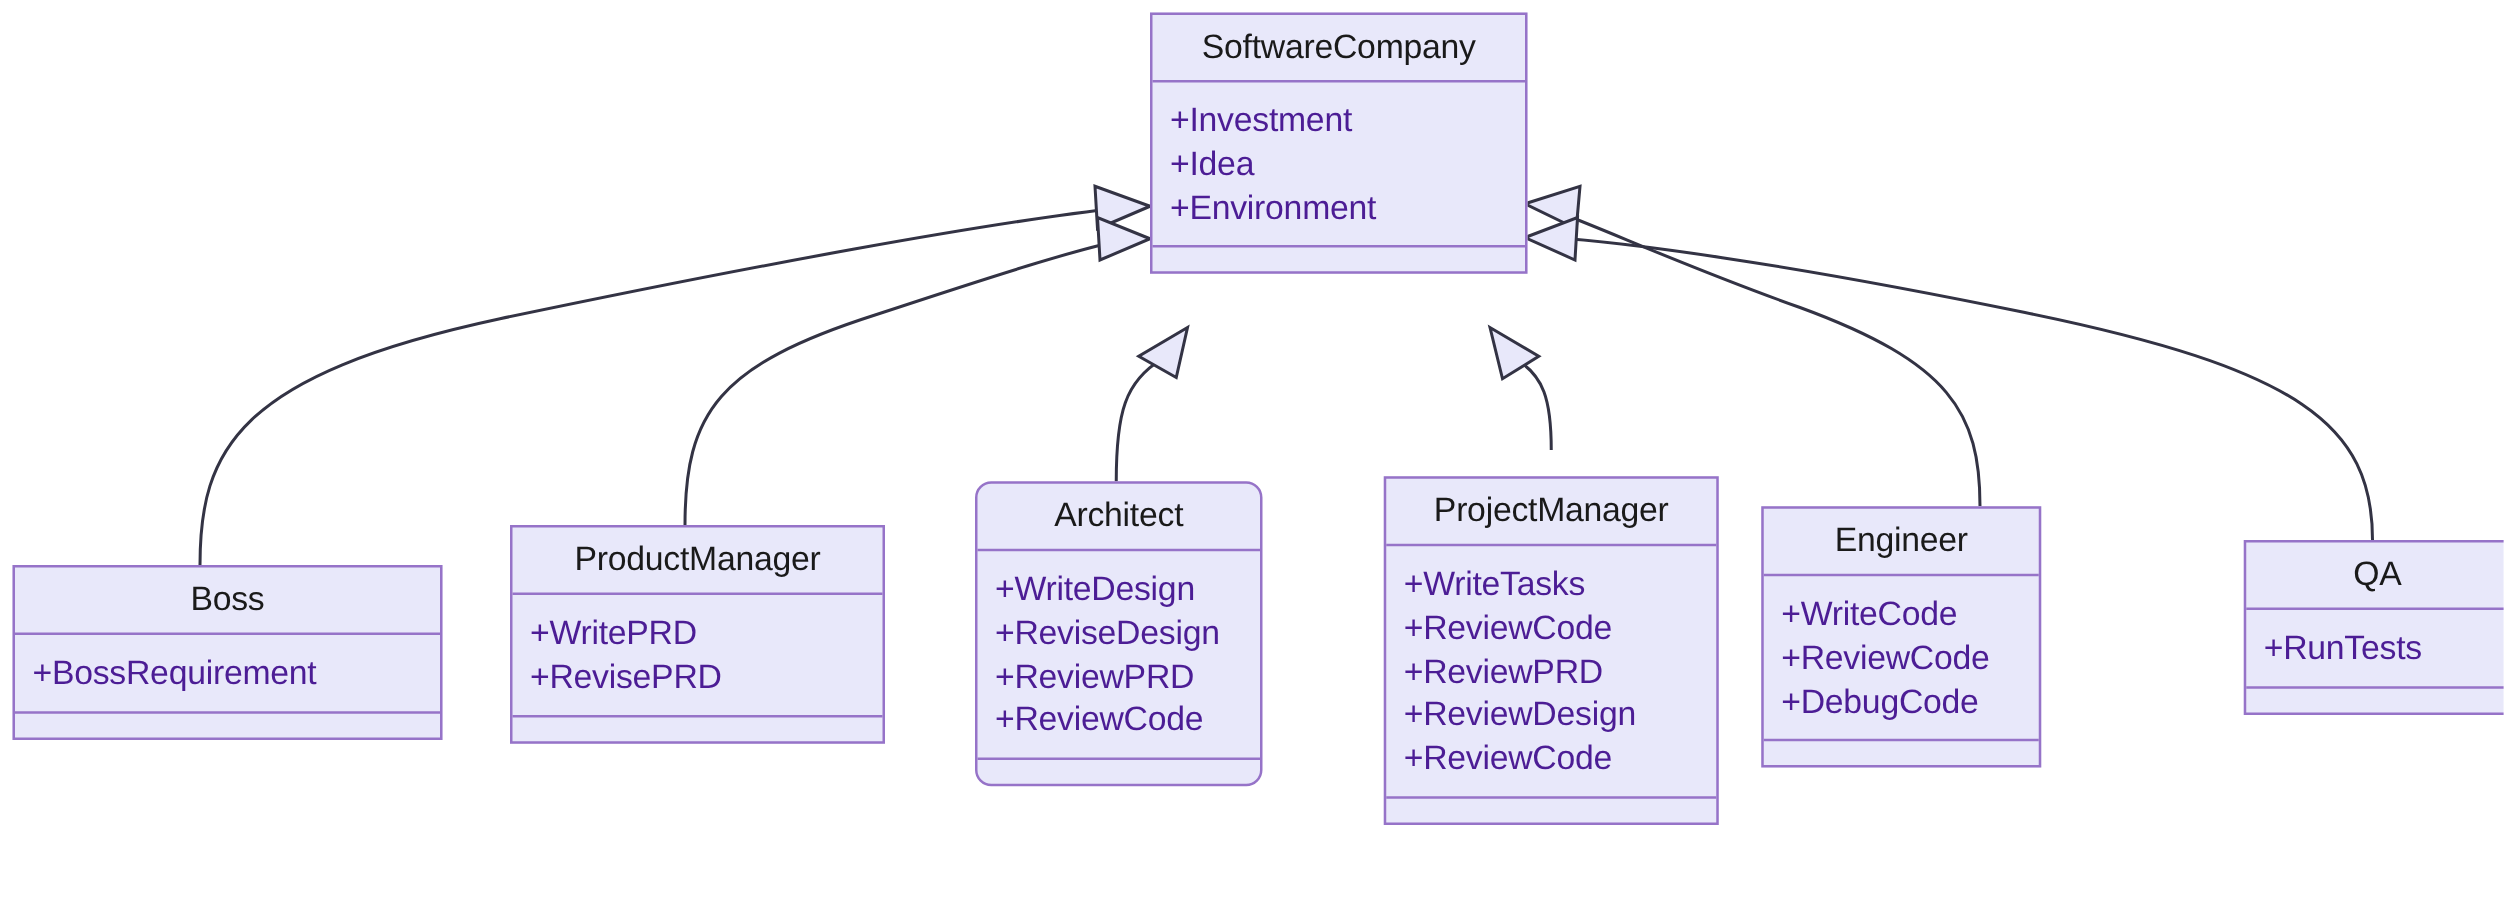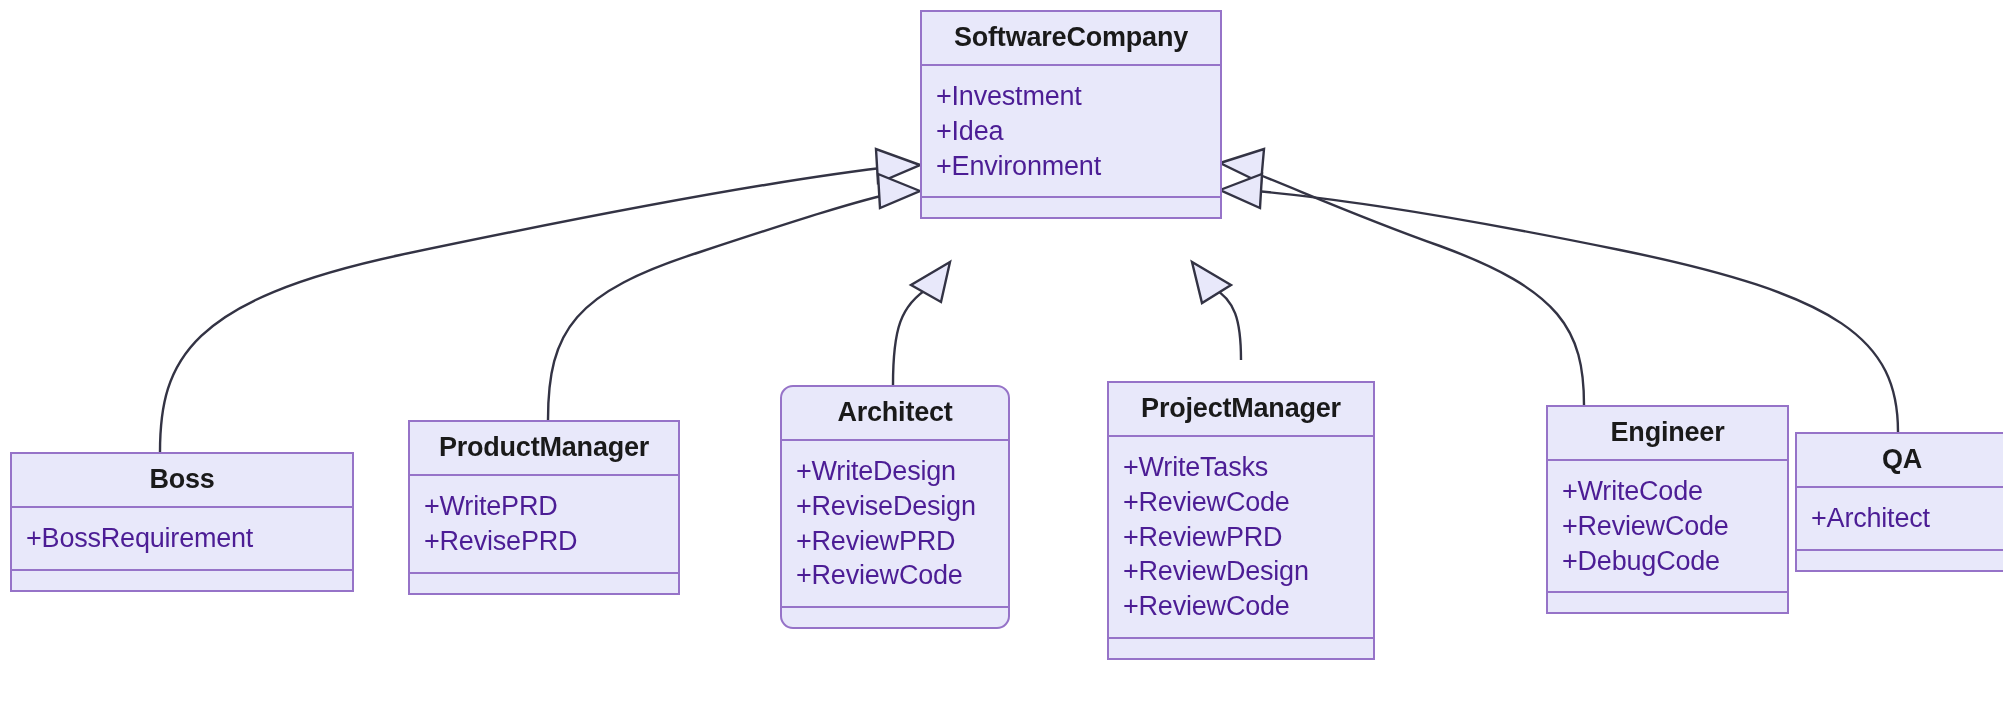--- a/index.html
+++ b/index.html
@@ -28,21 +28,21 @@
   }
   .uml-class {
     position: absolute;
     box-sizing: border-box;
     background: #e8e8fa;
     border: 2px solid #9673c8;
     z-index: 5;
   }
   .class-name {
     text-align: center;
-    font-weight: bold;
+    font-weight: normal;
     font-size: 27px;
     color: #1a1a1a;
     padding: 10px 14px 11px 14px;
     border-bottom: 2px solid #9673c8;
     white-space: nowrap;
     letter-spacing: -0.2px;
   }
   .class-attrs {
     padding: 13px 14px 13px 14px;
     border-bottom: 2px solid #9673c8;
@@ -95,21 +95,21 @@
   </div>
 
   <div class="uml-class" style="left:10px; top:452px; width:344px;">
     <div class="class-name">Boss</div>
     <div class="class-attrs">
       <div class="attr-row">+BossRequirement</div>
     </div>
     <div class="class-methods"></div>
   </div>
 
-  <div class="uml-class" style="left:408px; top:420px; width:272px;">
+  <div class="uml-class" style="left:408px; top:420px; width:300px;">
     <div class="class-name">ProductManager</div>
     <div class="class-attrs">
       <div class="attr-row">+WritePRD</div>
       <div class="attr-row">+RevisePRD</div>
     </div>
     <div class="class-methods"></div>
   </div>
 
   <div class="uml-class" style="left:780px; top:385px; width:230px;border-radius:13px;">
     <div class="class-name">Architect</div>
@@ -127,31 +127,31 @@
     <div class="class-attrs">
       <div class="attr-row">+WriteTasks</div>
       <div class="attr-row">+ReviewCode</div>
       <div class="attr-row">+ReviewPRD</div>
       <div class="attr-row">+ReviewDesign</div>
       <div class="attr-row">+ReviewCode</div>
     </div>
     <div class="class-methods"></div>
   </div>
 
-  <div class="uml-class" style="left:1546px; top:405px; width:243px;">
+  <div class="uml-class" style="left:1409px; top:405px; width:224px;">
     <div class="class-name">Engineer</div>
     <div class="class-attrs">
       <div class="attr-row">+WriteCode</div>
       <div class="attr-row">+ReviewCode</div>
       <div class="attr-row">+DebugCode</div>
     </div>
     <div class="class-methods"></div>
   </div>
 
   <div class="uml-class" style="left:1795px; top:432px; width:214px;">
     <div class="class-name">QA</div>
     <div class="class-attrs">
-      <div class="attr-row">+Architect</div>
+      <div class="attr-row">+RunTests</div>
     </div>
     <div class="class-methods"></div>
   </div>
 
 </div>
 
 </body></html>

